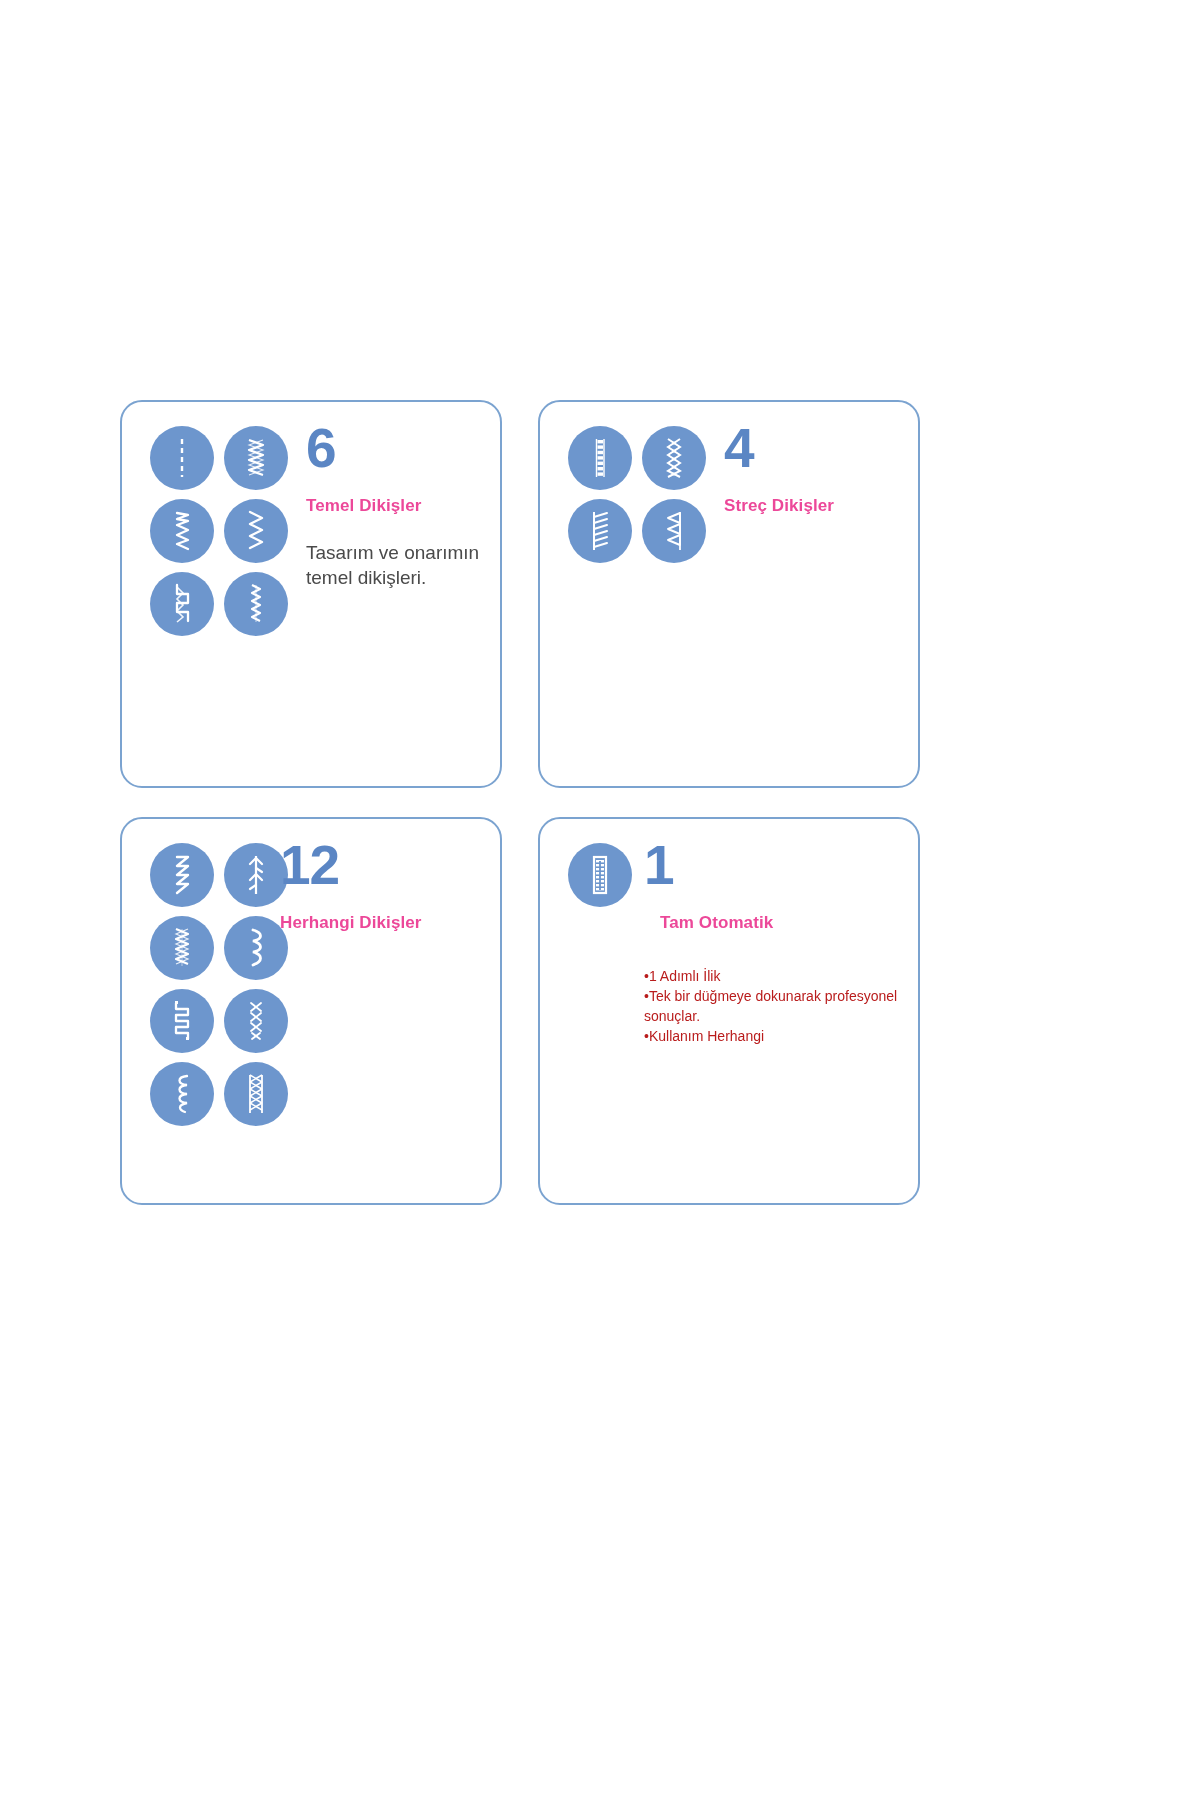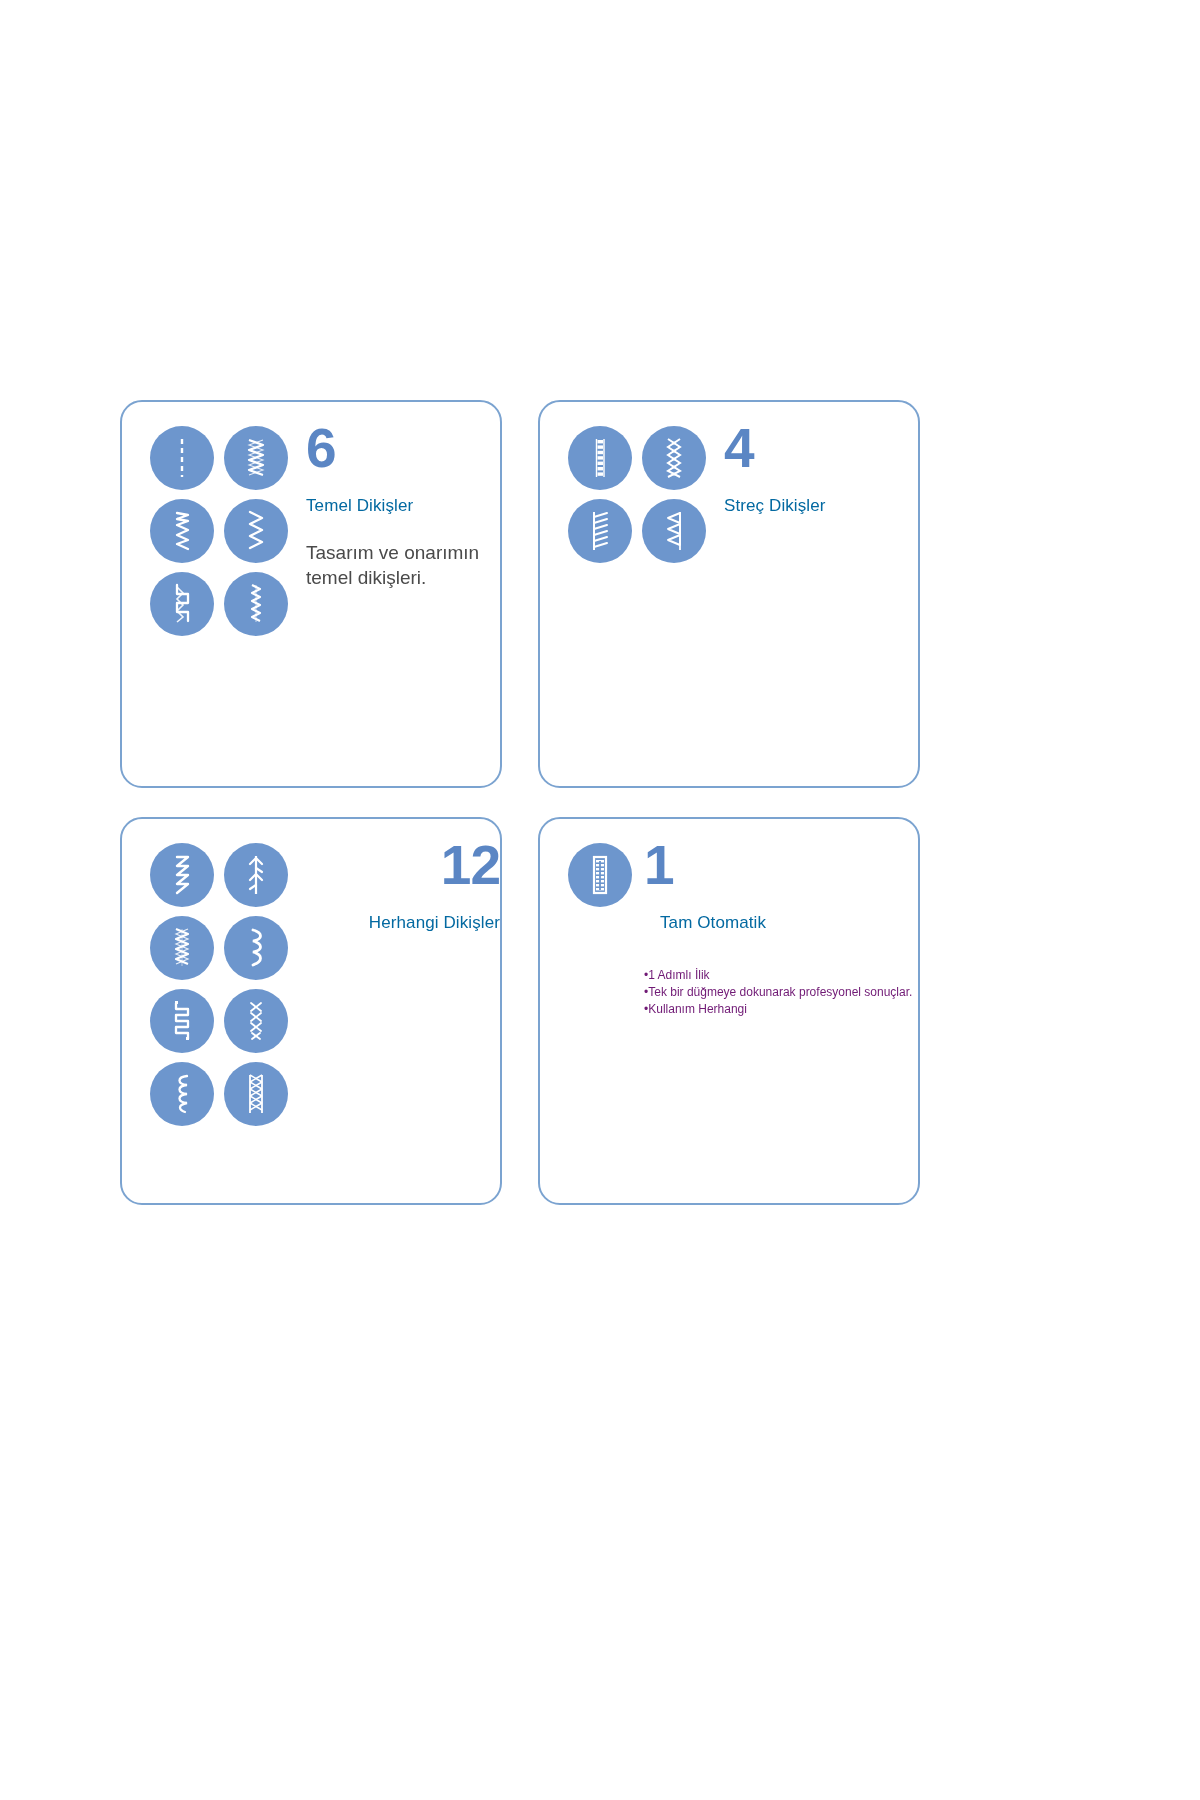--- a/index.html
+++ b/index.html
@@ -80,59 +80,59 @@
     display: block;
   }
 
   
   .text-col {
     position: absolute;
     top: 20px;
   }
   .card-1 .text-col { left: 178px; width: 195px; }
   .card-2 .text-col { left: 178px; width: 200px; }
-  .card-3 .text-col { left: 168px; width: 210px; text-align: right; }
+  .card-3 .text-col { left: 152px; width: 210px; }
   .card-4 .text-col { left: 100px; width: 275px; }
 
   .big-number {
     font-size: 55px;
     line-height: 0.95;
     font-weight: bold;
     color: #5b86c4;
     letter-spacing: -1px;
     margin: 0 0 0 6px;
     font-family: "Liberation Sans", sans-serif;
   }
   .card-4 .big-number { margin-left: 4px; }
 
   .card-title {
     font-size: 17px;
-    font-weight: normal;
-    color: #0369a1;
+    font-weight: bold;
+    color: #ec4899;
     margin: 22px 0 0 6px;
     letter-spacing: 0.1px;
     white-space: nowrap;
   }
   .card-4 .card-title { margin-left: 20px; }
 
   .card-desc {
     font-size: 19px;
     line-height: 1.32;
     color: #4a4a4a;
     margin: 24px 0 0 6px;
     font-weight: normal;
   }
 
   .bullet-list {
     list-style: none;
     margin: 34px 0 0 4px;
     padding: 0;
-    font-size: 12px;
+    font-size: 14px;
     line-height: 1.42;
-    color: #701a75;
+    color: #b91c1c;
   }
   .bullet-list li {
     text-indent: 0;
   }
 </style>
 </head>
 <body>
 
 <div class="page">
   <div class="grid">

